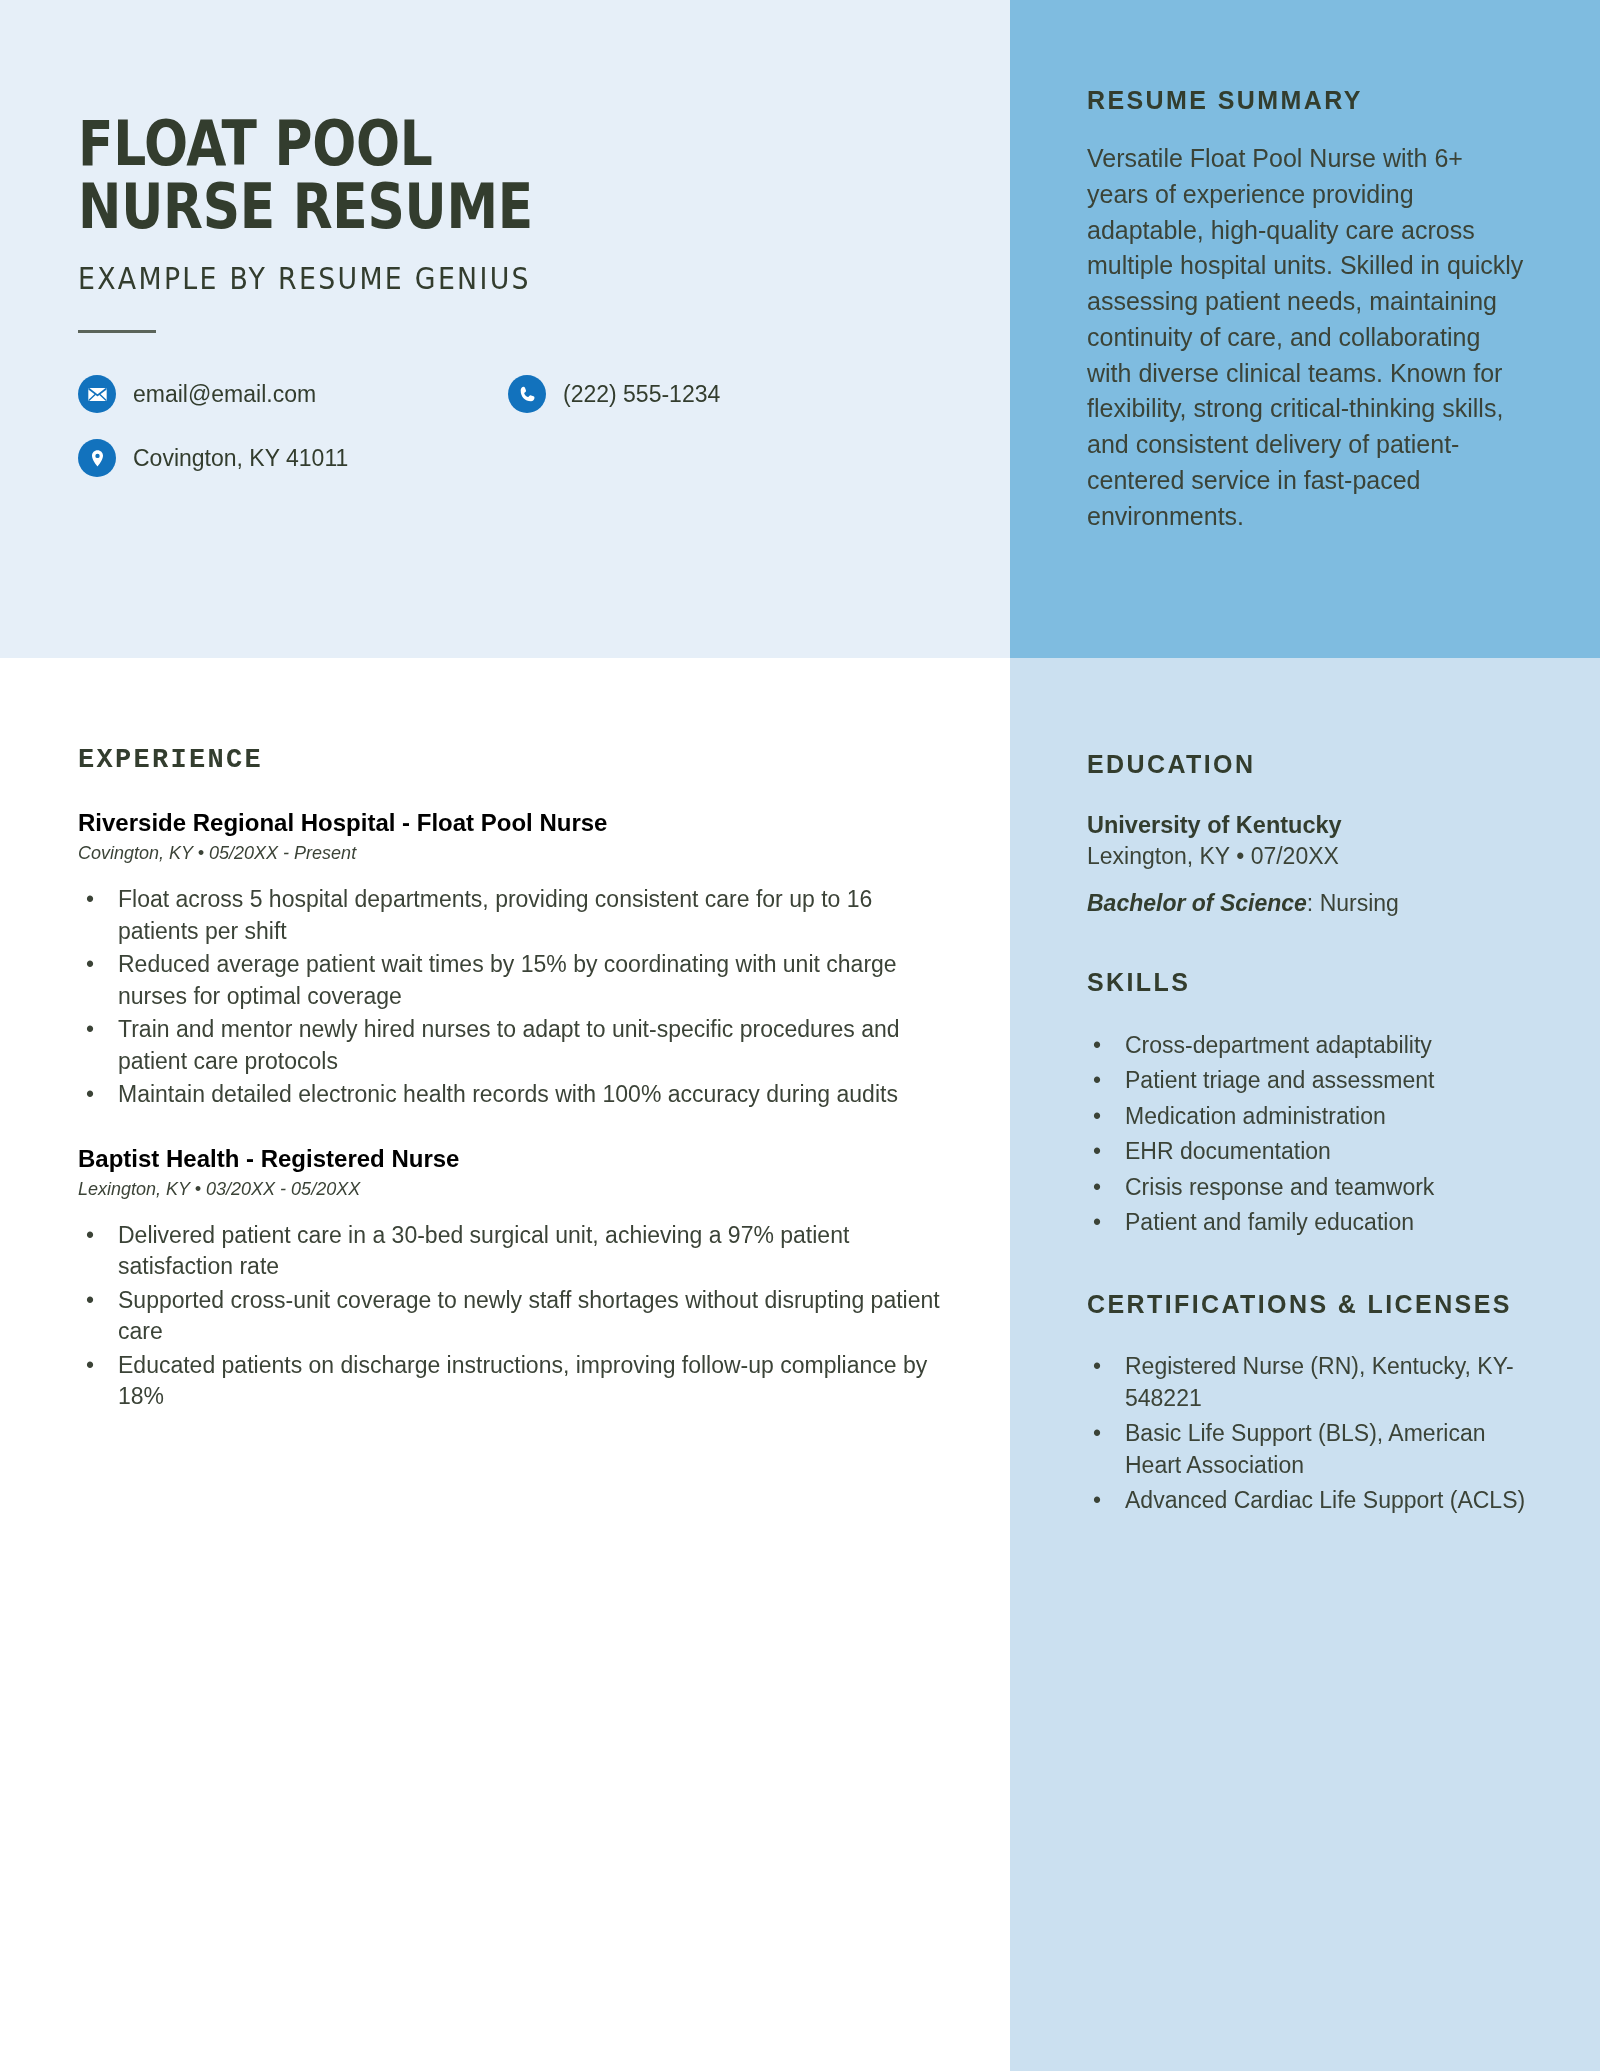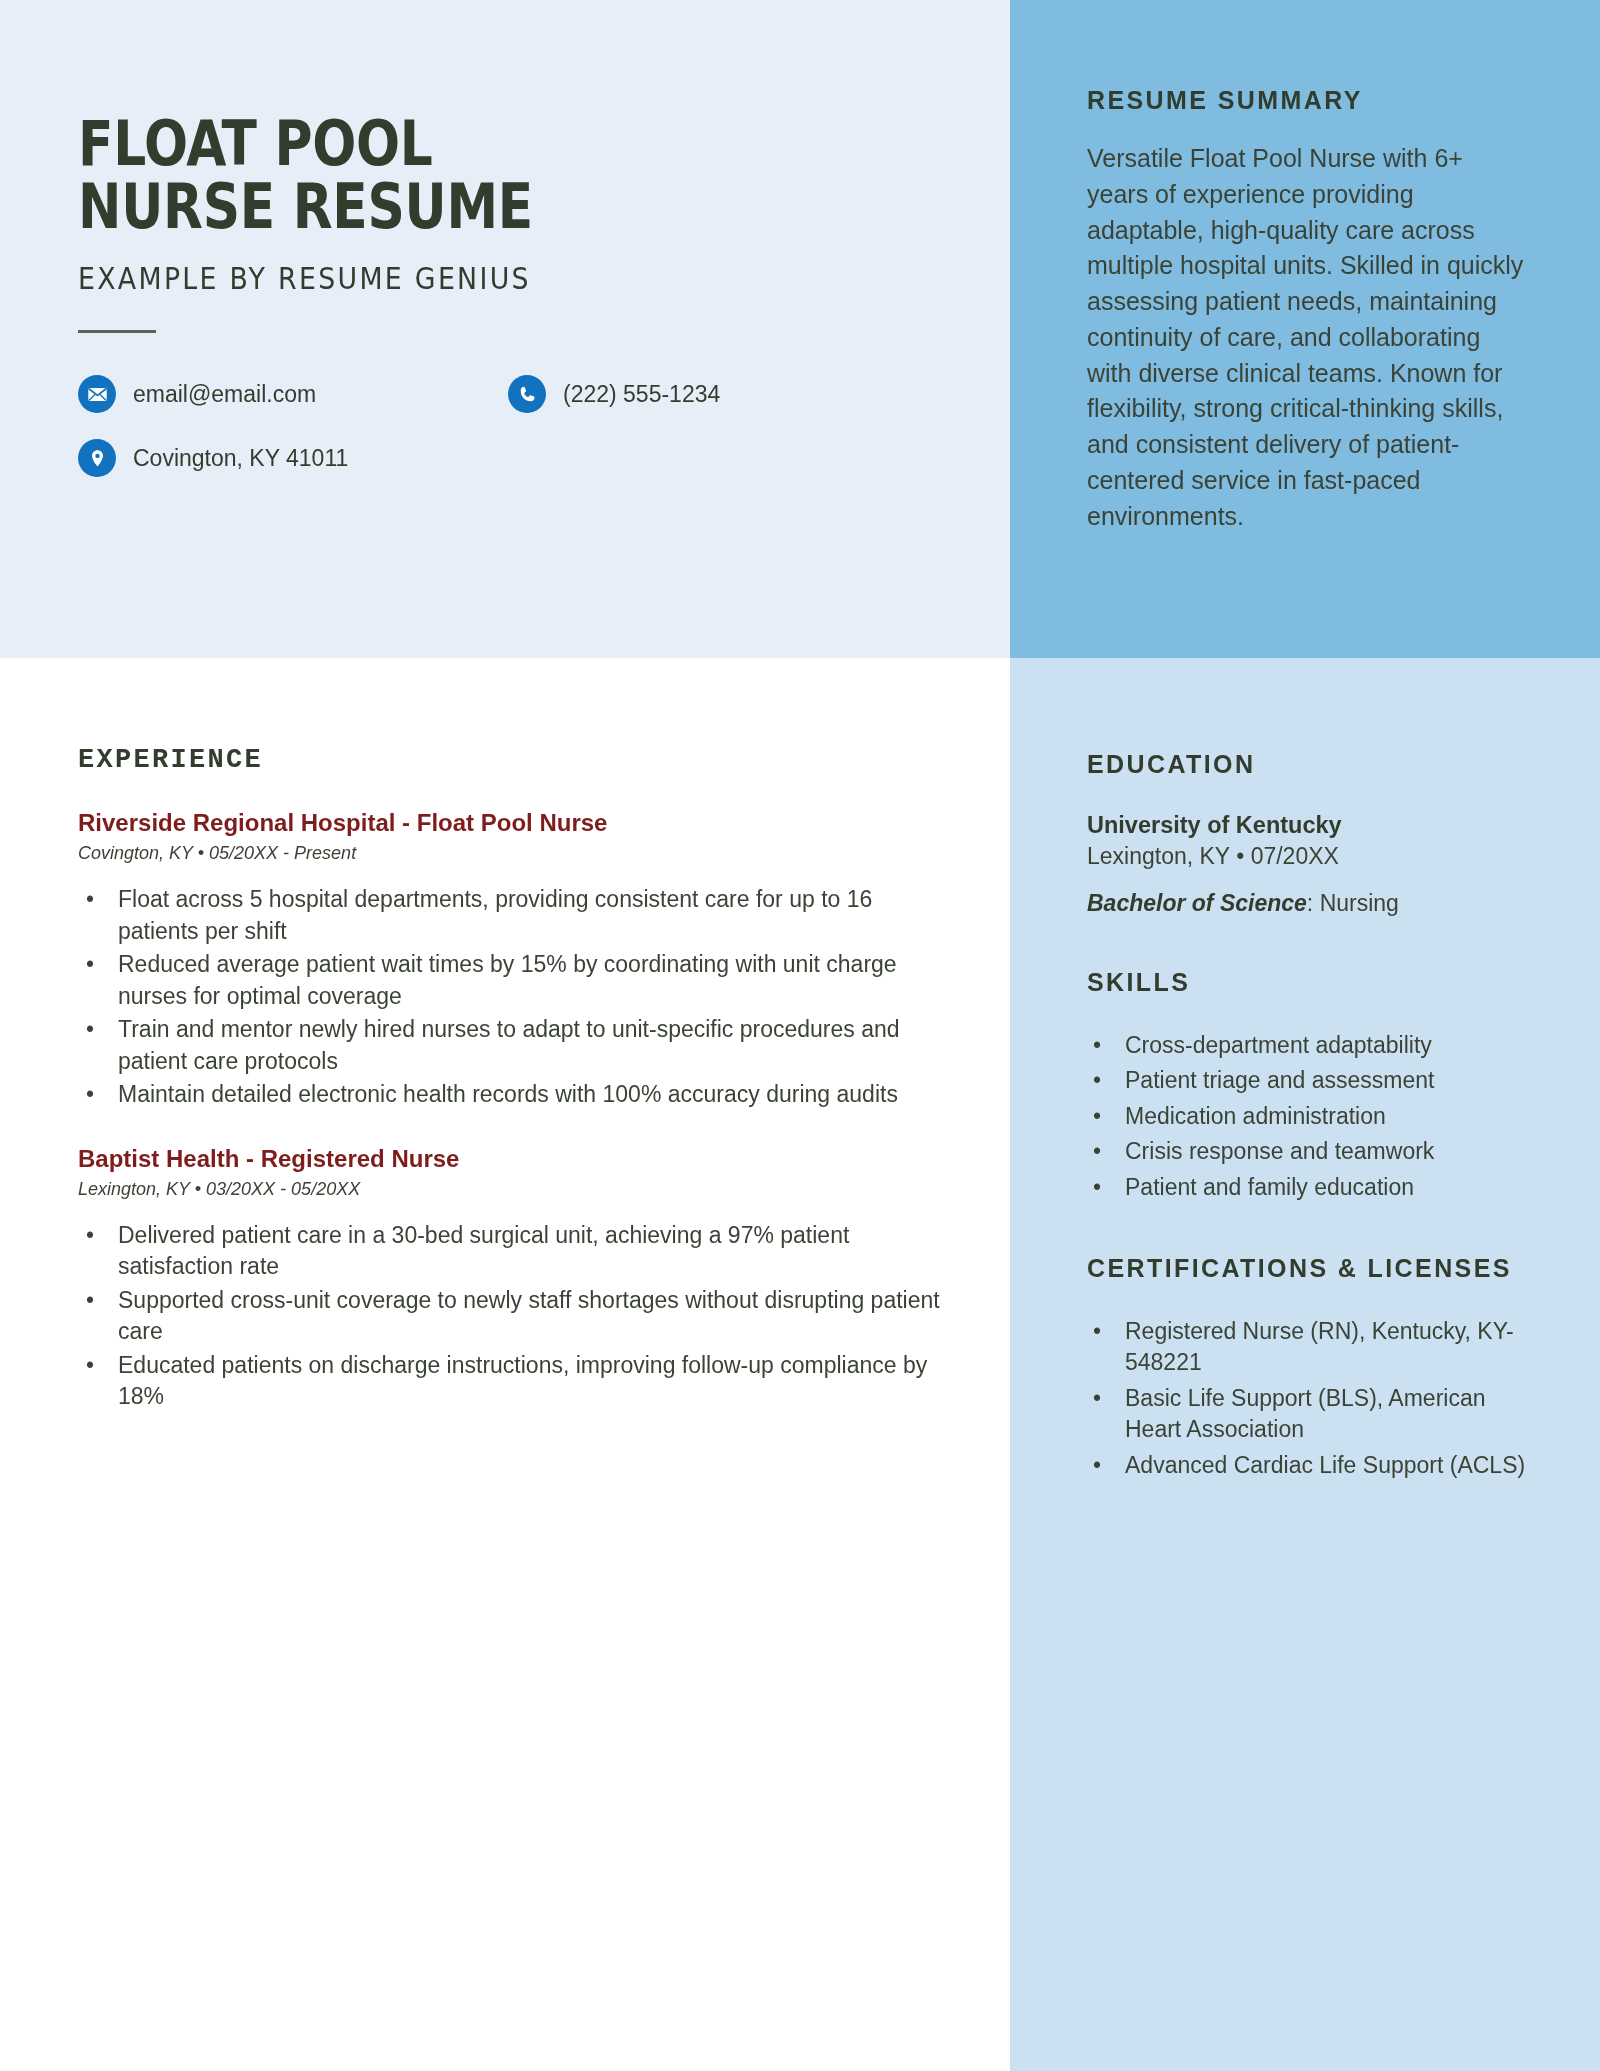--- a/index.html
+++ b/index.html
@@ -152,21 +152,21 @@
     letter-spacing: 2.3px;
     text-transform: uppercase;
     color: #333d2e;
     margin: 0 0 34px 0;
   }
   .job { margin-bottom: 34px; }
   .job:last-child { margin-bottom: 0; }
   .job-title {
     font-size: 24px;
     font-weight: bold;
-    color: #7f1d1d;
+    color: #000000;
     margin: 0 0 6px 0;
   }
   .job-meta {
     font-size: 18px;
     font-style: italic;
     color: #3b4337;
     margin: 0 0 20px 0;
   }
   ul.bullets {
     list-style: none;
@@ -344,20 +344,21 @@
         <span class="bi">Bachelor of Science</span><span>: Nursing</span>
       </div>
     </div>
 
     <div class="sb-block">
       <div class="sb-heading-lg">SKILLS</div>
       <ul class="sb-bullets">
         <li>Cross-department adaptability</li>
         <li>Patient triage and assessment</li>
         <li>Medication administration</li>
+        <li>EHR documentation</li>
         <li>Crisis response and teamwork</li>
         <li>Patient and family education</li>
       </ul>
     </div>
 
     <div class="sb-block">
       <div class="sb-heading-lg">CERTIFICATIONS &amp; LICENSES</div>
       <ul class="sb-bullets">
         <li>Registered Nurse (RN), Kentucky, KY-548221</li>
         <li>Basic Life Support (BLS), American Heart Association</li>

